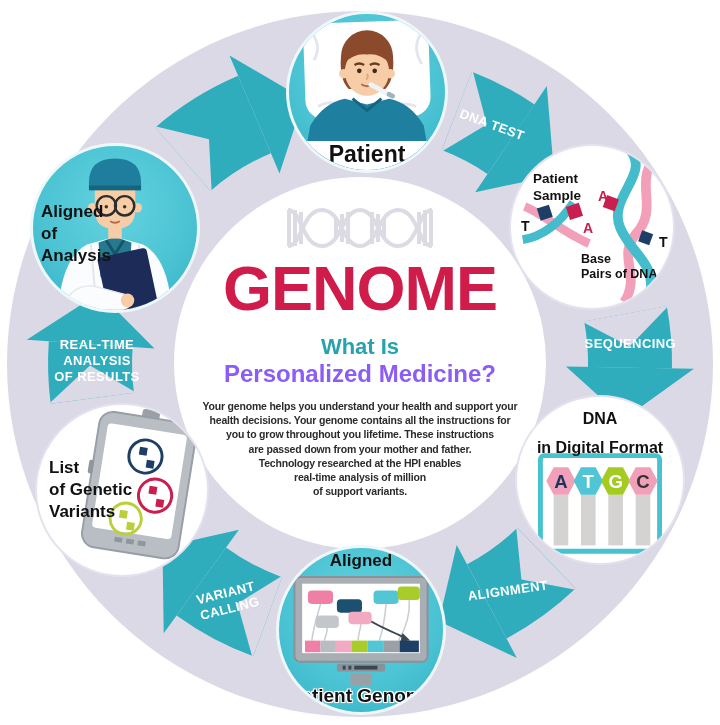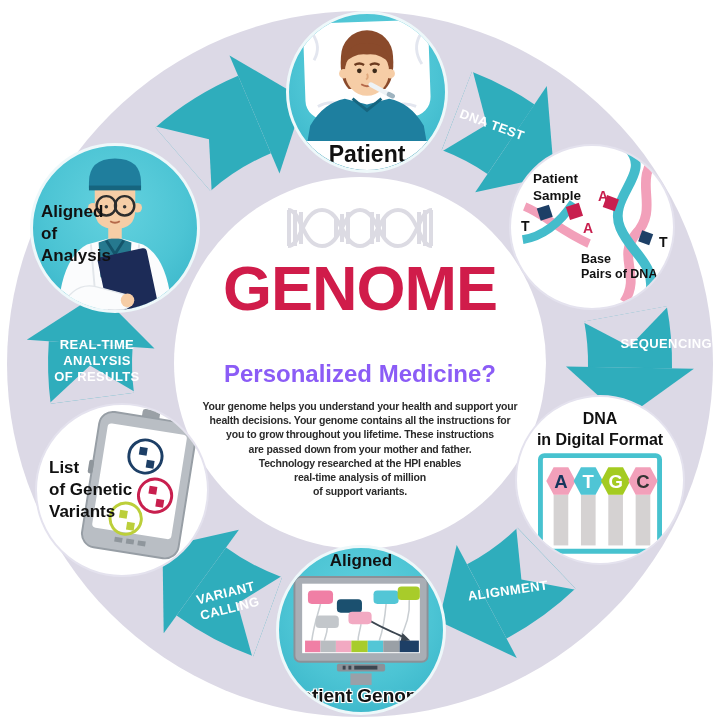--- a/index.html
+++ b/index.html
@@ -72,20 +72,21 @@
   <div id="center">
     <svg style="position:absolute;left:105px;top:26px;width:160px;height:48px" viewBox="0 0 160 48">
       <g fill="none" stroke="#dcdbe3" stroke-width="4">
         <path d="M8 6 C 22 6 22 42 42 42 C 62 42 62 6 80 6 C 98 6 98 42 118 42 C 138 42 138 6 152 6"></path>
         <path d="M8 42 C 22 42 22 6 42 6 C 62 6 62 42 80 42 C 98 42 98 6 118 6 C 138 6 138 42 152 42"></path>
         <path d="M9 6 L9 42 M15 6 L15 42 M21 8 L21 40 M151 6 L151 42 M145 6 L145 42 M139 8 L139 40"></path>
         <path d="M56 14 L56 34 M62 10 L62 38 M68 8 L68 40 M92 8 L92 40 M98 10 L98 38 M104 14 L104 34"></path>
       </g>
     </svg>
     <div id="genome-title">GENOME</div>
+    <div id="subtitle1">What Is</div>
     <div id="subtitle2">Personalized Medicine?</div>
     <div id="paragraph">
       <div>Your genome helps you understand your health and support your</div>
       <div>health decisions. Your genome contains all the instructions for</div>
       <div>you to grow throughout you lifetime. These instructions</div>
       <div>are passed down from your mother and father.</div>
       <div>Technology researched at the HPI enables</div>
       <div>real-time analysis of million</div>
       <div>of support variants.</div>
     </div>
@@ -149,21 +150,21 @@
       <polygon points="37.5,72 52.5,72 60,86 52.5,100 37.5,100 30,86" fill="#f2a0ba"></polygon>
       <polygon points="65.5,72 80.5,72 88,86 80.5,100 65.5,100 58,86" fill="#4fc5d5"></polygon>
       <polygon points="93.5,72 108.5,72 116,86 108.5,100 93.5,100 86,86" fill="#a4cb21"></polygon>
       <polygon points="121.5,72 136.5,72 144,86 136.5,100 121.5,100 114,86" fill="#f2a0ba"></polygon>
       <text x="45" y="93" text-anchor="middle" font-size="19" font-weight="bold" fill="#16365c">A</text>
       <text x="73" y="93" text-anchor="middle" font-size="19" font-weight="bold" fill="#ffffff">T</text>
       <text x="101" y="93" text-anchor="middle" font-size="19" font-weight="bold" fill="#ffffff">G</text>
       <text x="129" y="93" text-anchor="middle" font-size="19" font-weight="bold" fill="#333333">C</text>
     </svg>
     <div class="ntext" style="left:0;right:0;top:13px;text-align:center;font-size:16px">DNA</div>
-    <div class="ntext" style="left:0;right:0;top:34px;text-align:center;font-size:16px">in Digital Format</div>
+    <div class="ntext" style="left:0;right:0;top:42px;text-align:center;font-size:16px">in Digital Format</div>
   </div>
 
   <div class="node teal" style="left:276px;top:545px;width:170px;height:170px">
     <svg viewBox="0 0 170 170">
       <rect x="16" y="30" width="138" height="88" rx="6" fill="#a9aeb5" stroke="#8b9198" stroke-width="2"></rect>
       <rect x="24" y="37" width="122" height="72" fill="#ffffff"></rect>
       <g fill="none" stroke="#c9ced2" stroke-width="1.6">
         <path d="M43 58 C 40 70 36 80 34 96"></path>
         <path d="M50 83 C 50 88 48 92 47 96"></path>
         <path d="M85 79 C 84 86 82 90 82 96"></path>
@@ -250,21 +251,21 @@
     <div class="ntext" style="left:8px;top:55px;font-size:17px;line-height:22px">
       <div>Aligned</div>
       <div>of</div>
       <div>Analysis</div>
     </div>
   </div>
 
     <div class="arrow-label" style="left: 491.9px; top: 125.1px; transform: translate(-50%, -50%) rotate(20deg);">
       <div>DNA TEST</div>
     </div>
-    <div class="arrow-label" style="left: 630.3px; top: 344.1px; transform: translate(-50%, -50%) rotate(0deg); margin-left: 36px;">
+    <div class="arrow-label" style="left: 630.3px; top: 344.1px; transform: translate(-50%, -50%) rotate(0deg);">
       <div>SEQUENCING</div>
     </div>
     <div class="arrow-label" style="left: 508.1px; top: 591.1px; transform: translate(-50%, -50%) rotate(-8deg);">
       <div>ALIGNMENT</div>
     </div>
     <div class="arrow-label left" style="left: 228.1px; top: 600.9px; transform: translate(-50%, -50%) rotate(-14deg);">
       <div>VARIANT</div>
       <div>CALLING</div>
     </div>
     <div class="arrow-label" style="left: 97px; top: 360.7px; transform: translate(-50%, -50%) rotate(0deg);">

